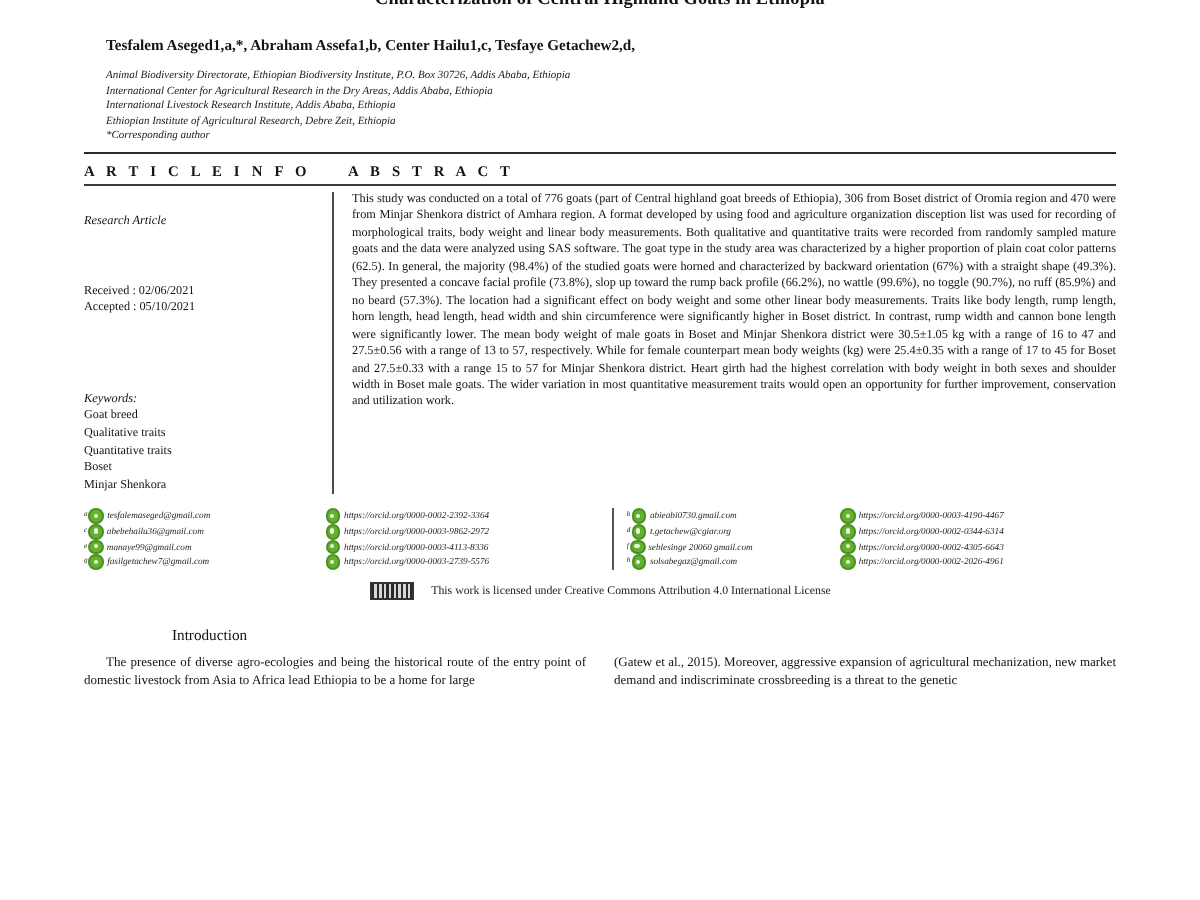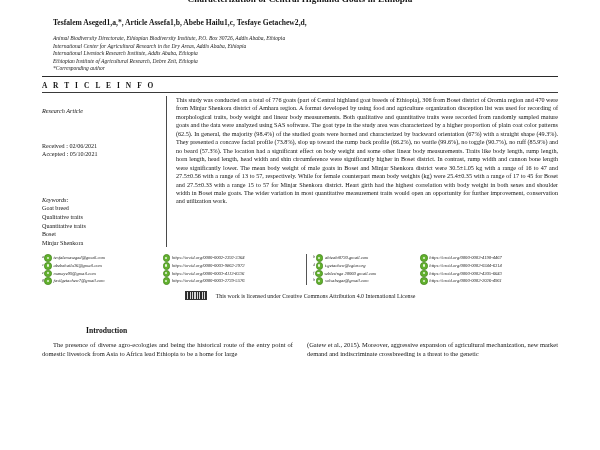--- a/index.html
+++ b/index.html
@@ -195,23 +195,23 @@
     border: 0.6px solid #333;
     flex: none;
   }
   .license-text {
     font-size: 5.9px;
     color: #1a1a1a;
   }
 
   
   .intro-head {
-    margin-top: 26px;
+    margin-top: 13px;
     font-size: 7.6px;
-    font-weight: bold;
+    font-weight: normal;
     color: #111;
     padding-left: 44px;
   }
   .two-col {
     display: flex;
     margin-top: 5px;
     gap: 14px;
   }
   .tc {
     flex: 1;
@@ -223,35 +223,36 @@
   .indent { text-indent: 11px; }
 </style>
 </head>
 <body>
 
 <div class="page">
 
   <div class="title">Characterization of Central Highland Goats in Ethiopia</div>
 
   <div class="authors">
-    <div>Tesfalem Aseged1,a,*, Article Assefa1,b, Abebe Hailu1,c, Tesfaye Getachew2,d,</div>
+    <div>Tesfalem Aseged1,a,*, Abraham Assefa1,b, Center Hailu1,c, Tesfaye Getachew2,d,</div>
   </div>
 
   <div class="affils">
     <div class="aff">Animal Biodiversity Directorate, Ethiopian Biodiversity Institute, P.O. Box 30726, Addis Ababa, Ethiopia</div>
     <div class="aff">International Center for Agricultural Research in the Dry Areas, Addis Ababa, Ethiopia</div>
     <div class="aff">International Livestock Research Institute, Addis Ababa, Ethiopia</div>
     <div class="aff">Ethiopian Institute of Agricultural Research, Debre Zeit, Ethiopia</div>
     <div class="corr">*Corresponding author</div>
   </div>
 
   <div class="rule-top"></div>
 
   <div class="head-row">
     <div class="head-left">A R T I C L E   I N F O</div>
+    <div class="head-right">A B S T R A C T</div>
   </div>
 
   <div class="rule-thin"></div>
 
   <div class="body-row">
     <div class="col-info">
       <div class="gap-sm"></div>
       <div class="info-line info-italic">Research Article</div>
       <div class="gap-md"></div>
       <div class="info-line">Received : 02/06/2021</div>

